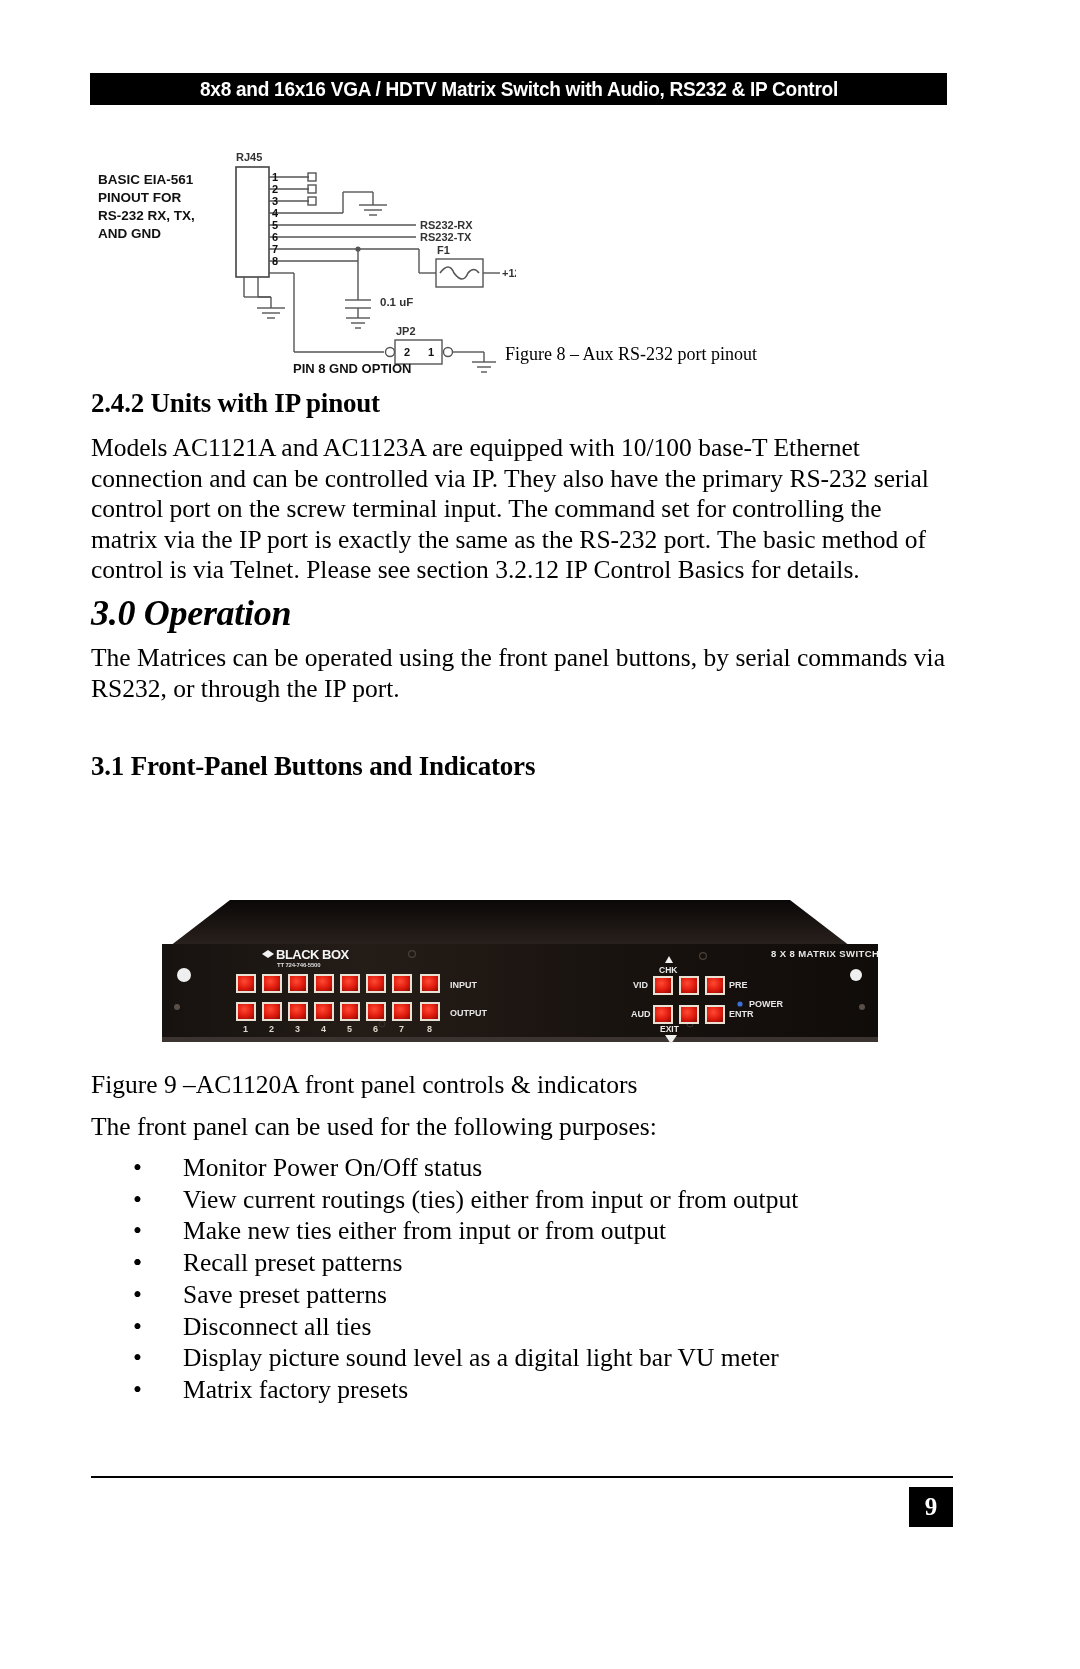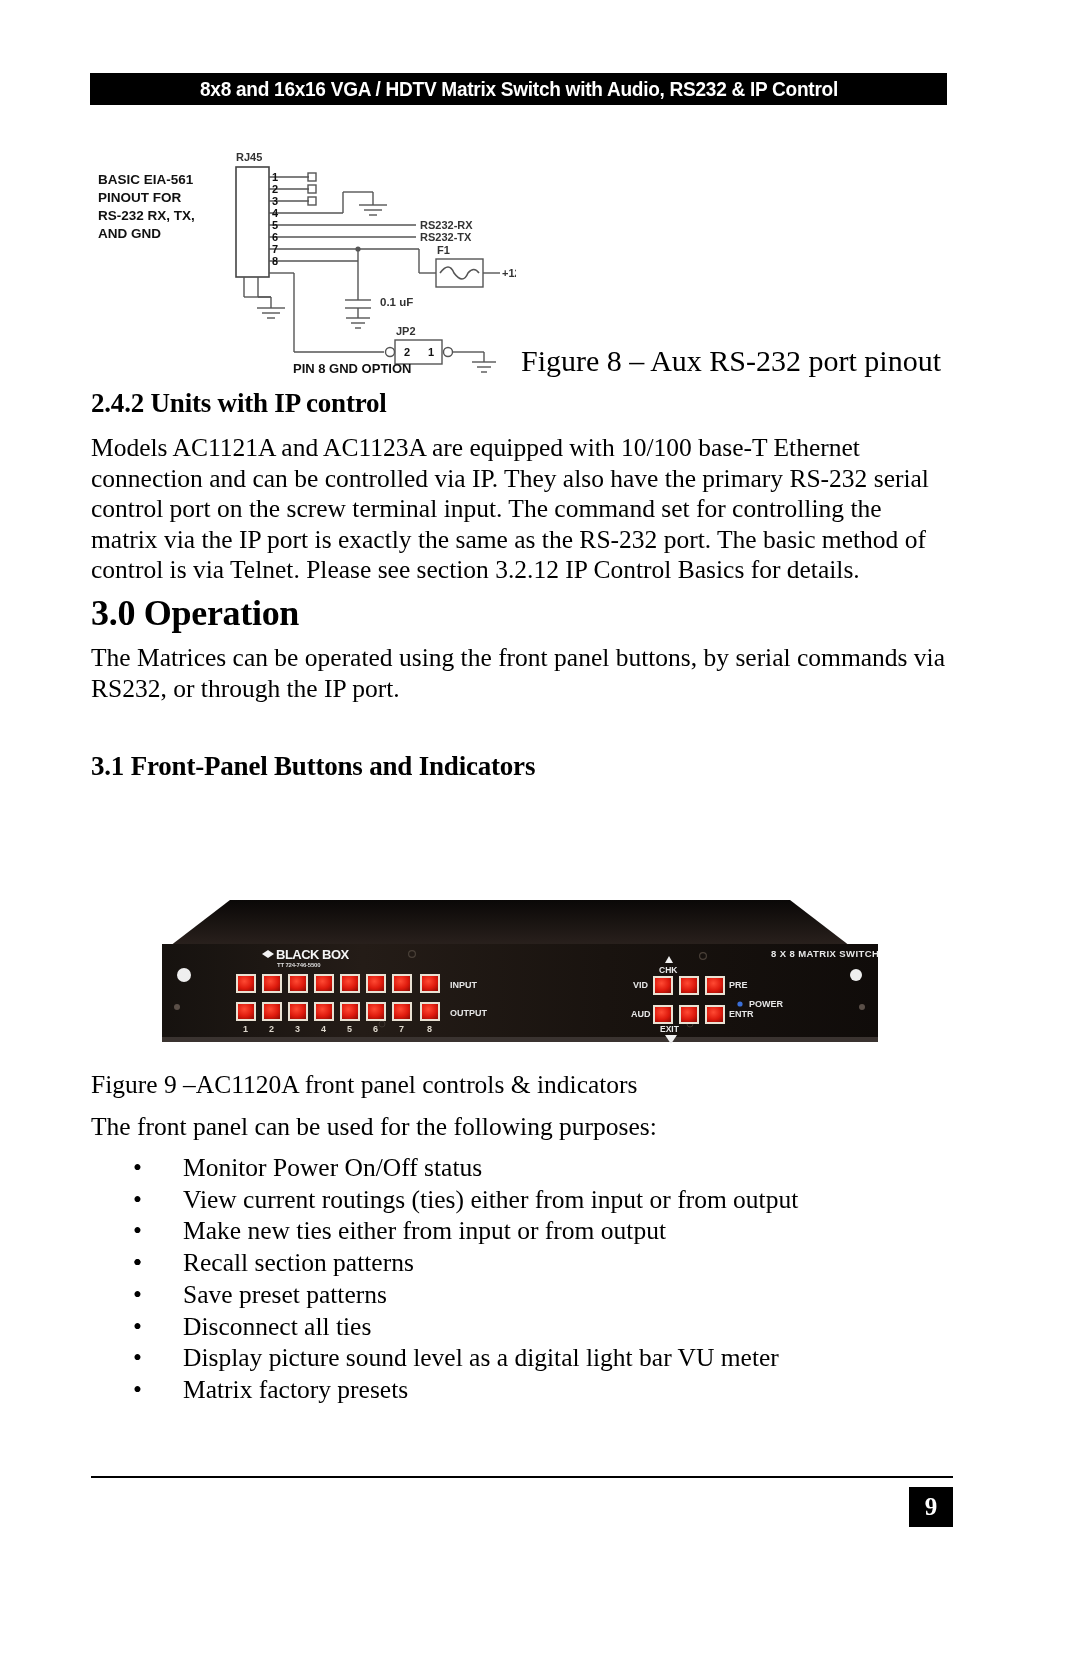--- a/index.html
+++ b/index.html
@@ -53,24 +53,23 @@
     width: 420px;
     height: 245px;
   }
   .schematic svg { display: block; }
 
   .fig8-caption {
     position: absolute;
     left: 505px;
     top: 344px;
     width: 420px;
-    font-size: 30px;
+    font-size: 18px;
     line-height: 1.15;
     white-space: nowrap;
-    margin-left: 16px;
   }
 
   
   .col {
     position: absolute;
     left: 91px;
     width: 862px;
   }
 
   h2.sec {
@@ -90,21 +89,21 @@
   p.body {
     font-size: 25.5px;
     line-height: 1.20;
     margin: 0;
     text-align: left;
   }
 
   .para-242   { top: 388px; }
   .para-242 p { margin-top: 14px; }
 
-  .h-30   { top: 592px; }
+  .h-30   { top: 592px; font-style: italic; }
   .para-30 { top: 643px; }
   .h-31   { top: 751px; }
   .para-31 { top: 795px; }
 
   
   .panel-figure {
     position: absolute;
     left: 150px;
     top: 874px;
     width: 740px;
@@ -276,21 +275,21 @@
         <text x="308" y="226" font-size="11">2</text>
         <text x="332" y="226" font-size="11">1</text>
         <text x="197" y="243" font-size="13">PIN 8 GND OPTION</text>
       </g>
     </svg>
   </div>
 
   <div class="fig8-caption">Figure 8 – Aux RS-232 port pinout</div>
 
   <div class="col para-242">
-    <h2 class="sec">2.4.2 Units with IP control</h2>
+    <h2 class="sec">2.4.2 Units with IP pinout</h2>
     <p class="body">Models AC1121A and AC1123A are equipped with 10/100 base-T Ethernet connection and can be controlled via IP. They also have the primary RS-232 serial control port on the screw terminal input. The command set for controlling the matrix via the IP port is exactly the same as the RS-232 port. The basic method of control is via Telnet. Please see section 3.2.12 IP Control Basics for details.</p>
   </div>
 
   <div class="col h-30">
     <h1 class="sec-big">3.0 Operation</h1>
   </div>
   <div class="col para-30">
     <p class="body">The Matrices can be operated using the front panel buttons, by serial commands via RS232, or through the IP port.</p>
   </div>
 
@@ -448,21 +447,21 @@
     </li>
     <li>
       <span class="bullet-dot">•</span>
       <span>Make new ties either from input or from output</span>
     </li>
     <li>
       <span class="bullet-dot">•</span>
     </li>
     <li>
       <span class="bullet-dot">•</span>
-      <span>Recall section patterns</span>
+      <span>Recall preset patterns</span>
     </li>
     <li>
       <span class="bullet-dot">•</span>
       <span>Save preset patterns</span>
     </li>
     <li>
       <span class="bullet-dot">•</span>
       <span>Disconnect all ties</span>
     </li>
     <li>

